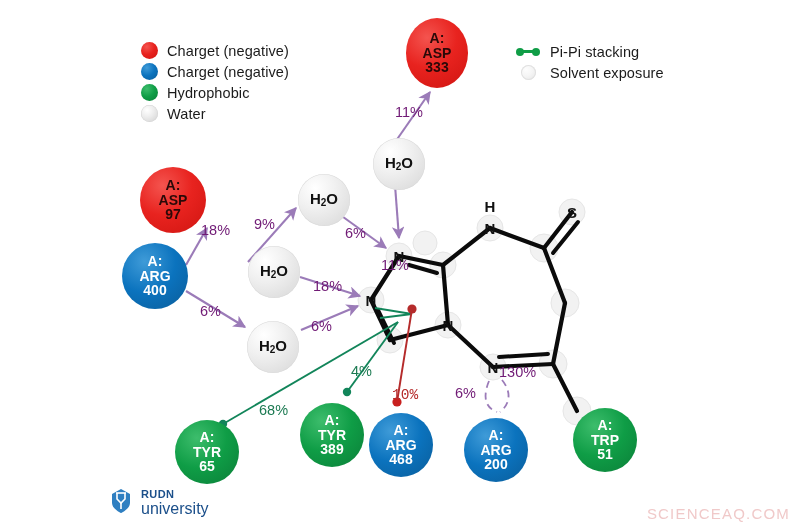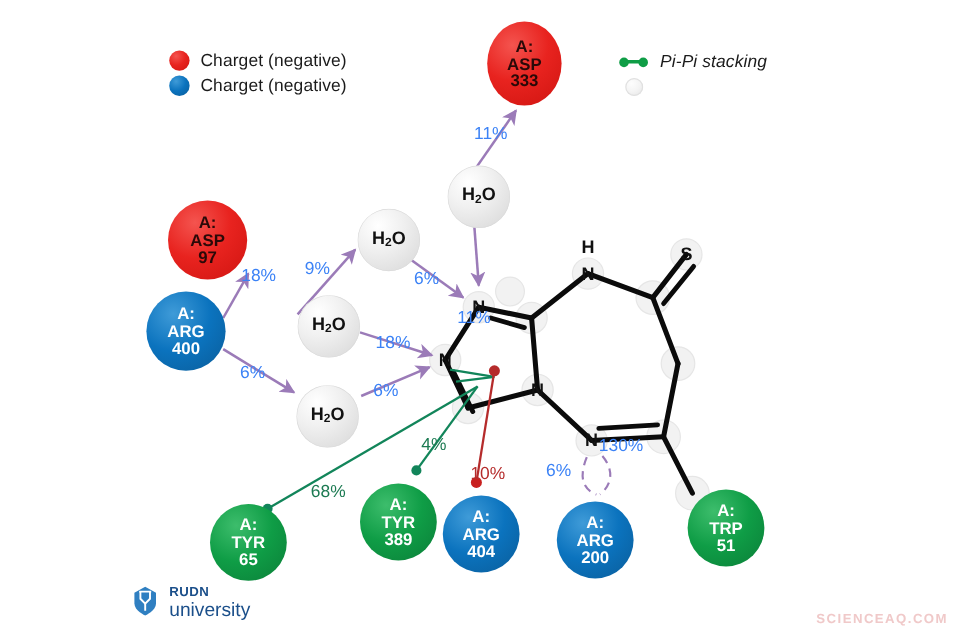--- a/index.html
+++ b/index.html
@@ -6,21 +6,21 @@
   body{width:800px;height:530px;position:relative;overflow:hidden;
        font-family:"Liberation Sans","DejaVu Sans",sans-serif;}
   #stage{position:absolute;left:0;top:0;width:800px;height:530px;}
   svg#diagram{position:absolute;left:0;top:0;width:800px;height:530px;}
 
   
   .legend{position:absolute;}
   .legend .row{display:flex;align-items:center;height:21px;}
   .legend .lbl{font-size:14.5px;color:#1b1b1b;letter-spacing:.1px;white-space:nowrap;}
   .legend-left{left:141px;top:40px;}
-  .legend-right{left:516px;top:41px;font-style:italic;}
+  .legend-right{left:516px;top:41px;}
   .legend-left .lbl{margin-left:9px;}
   .legend-right .lbl{margin-left:10px;}
   .dot{width:17px;height:17px;border-radius:50%;flex:0 0 17px;}
   .dot.grey{background:radial-gradient(circle at 36% 31%,#ffffff 0%,#ededed 42%,#cfcfcf 100%);
             box-shadow:inset 0 0 0 .5px #d4d4d4;}
   .swatch{width:24px;flex:0 0 24px;height:17px;position:relative;}
   .swatch .bar{position:absolute;left:1px;top:7px;width:22px;height:3px;border-radius:2px;}
   .swatch .cap{position:absolute;top:4.5px;width:8px;height:8px;border-radius:50%;}
   .swatch .cap.l{left:0;} .swatch .cap.r{right:0;}
   .swatch.line .bar{top:7.5px;height:2.5px;}
@@ -36,29 +36,29 @@
   .node .ln{display:block;}
   .node.res{font-size:14px;}
   .node.red{background:radial-gradient(circle at 34% 28%,#f4544f 0%,#e8231f 46%,#cf1410 100%);color:#2a0908;}
   .node.blue{background:radial-gradient(circle at 34% 28%,#3f9bd8 0%,#0b73be 48%,#0a5c99 100%);color:#ffffff;}
   .node.green{background:radial-gradient(circle at 34% 28%,#3dbd6c 0%,#0f9d46 48%,#0b7e38 100%);color:#ffffff;}
   .node.water{background:radial-gradient(circle at 33% 27%,#ffffff 0%,#f0f0f0 40%,#d6d6d6 100%);
               color:#111;font-size:15px;box-shadow:inset 0 0 0 .5px #dadada;}
   .node.water .sub{font-size:10px;vertical-align:-2px;}
 
   
-  .pct{position:absolute;font-size:14.5px;color:#3b82f6;white-space:nowrap;}
+  .pct{position:absolute;font-size:14.5px;color:#701a75;white-space:nowrap;}
   .pct.green{color:#1c7a52;}
   .pct.red{color:#b52b2b;}
 
   
   .atom{position:absolute;display:flex;align-items:center;justify-content:center;
         font-size:15px;font-weight:bold;color:#111;}
-  .wm{position:absolute;right:10px;bottom:8px;font-size:11px;letter-spacing:1.2px;
-      color:#f0c9c9;font-family:"Liberation Sans",sans-serif;font-weight:bold;}
+  .wm{position:absolute;right:10px;bottom:8px;font-size:15px;letter-spacing:1.2px;
+      color:#f0c9c9;font-family:"Liberation Sans",sans-serif;}
   .brand{position:absolute;left:108px;top:485px;display:flex;align-items:center;}
   .brand .btxt{margin-left:7px;color:#1b4f8a;line-height:1.02;}
   .brand .btxt .b1{font-size:11px;font-weight:bold;letter-spacing:.4px;}
   .brand .btxt .b2{font-size:16px;}
 </style>
 </head>
 <body>
 
 <div id="stage">
 
@@ -155,35 +155,44 @@
 
   <div class="legend legend-left">
     <div class="row">
       <span class="dot" style="background:radial-gradient(circle at 34% 28%,#f4544f 0%,#e8231f 46%,#cf1410 100%);"></span>
       <span class="lbl">Charget (negative)</span>
     </div>
     <div class="row">
       <span class="dot" style="background:radial-gradient(circle at 34% 28%,#3f9bd8 0%,#0b73be 48%,#0a5c99 100%);"></span>
       <span class="lbl">Charget (negative)</span>
     </div>
+    <div class="row">
+      <span class="dot" style="background:radial-gradient(circle at 34% 28%,#3dbd6c 0%,#0f9d46 48%,#0b7e38 100%);"></span>
+      <span class="lbl">Hydrophobic</span>
+    </div>
+    <div class="row">
+      <span class="dot grey"></span>
+      <span class="lbl">Water</span>
+    </div>
   </div>
 
   <div class="legend legend-right">
     <div class="row">
       <span class="swatch">
         <span class="bar" style="background:#0f9d46;"></span>
         <span class="cap l" style="background:#0f9d46;"></span>
         <span class="cap r" style="background:#0f9d46;"></span>
       </span>
       <span class="lbl">Pi-Pi stacking</span>
     </div>
     <div class="row">
       <span class="swatch solv">
         <span class="ring"></span>
       </span>
+      <span class="lbl">Solvent exposure</span>
     </div>
   </div>
 
   <div class="node res red" style="left:406px;top:18px;width:62px;height:70px;">
     <span class="ln">A:</span>
     <span class="ln">ASP</span>
     <span class="ln">333</span>
   </div>
   <div class="node res red" style="left:140px;top:167px;width:66px;height:66px;">
     <span class="ln">A:</span>
@@ -201,21 +210,21 @@
     <span class="ln">65</span>
   </div>
   <div class="node res green" style="left:300px;top:403px;width:64px;height:64px;">
     <span class="ln">A:</span>
     <span class="ln">TYR</span>
     <span class="ln">389</span>
   </div>
   <div class="node res blue" style="left:369px;top:413px;width:64px;height:64px;">
     <span class="ln">A:</span>
     <span class="ln">ARG</span>
-    <span class="ln">404</span>
+    <span class="ln">468</span>
   </div>
   <div class="node res blue" style="left:464px;top:418px;width:64px;height:64px;">
     <span class="ln">A:</span>
     <span class="ln">ARG</span>
     <span class="ln">200</span>
   </div>
   <div class="node res green" style="left:573px;top:408px;width:64px;height:64px;">
     <span class="ln">A:</span>
     <span class="ln">TRP</span>
     <span class="ln">51</span>
@@ -237,21 +246,21 @@
   <div class="pct" style="left:395px;top:104px;">11%</div>
   <div class="pct" style="left:381px;top:257px;">11%</div>
   <div class="pct" style="left:201px;top:222px;">18%</div>
   <div class="pct" style="left:254px;top:216px;">9%</div>
   <div class="pct" style="left:345px;top:225px;">6%</div>
   <div class="pct" style="left:313px;top:278px;">18%</div>
   <div class="pct" style="left:200px;top:303px;">6%</div>
   <div class="pct" style="left:311px;top:318px;">6%</div>
   <div class="pct green" style="left:259px;top:402px;">68%</div>
   <div class="pct green" style="left:351px;top:363px;">4%</div>
-  <div class="pct red" style="left:392px;top:387px;">10%</div>
+  <div class="pct red" style="left:392px;top:387px;font-family:Liberation Mono, monospace;">10%</div>
   <div class="pct" style="left:499px;top:364px;">130%</div>
   <div class="pct" style="left:455px;top:385px;">6%</div>
 
   <div class="brand">
     <svg width="26" height="28" viewBox="0 0 26 28">
       <path d="M13 2 L22 7 L22 16 C22 22 13 26 13 26 C13 26 4 22 4 16 L4 7 Z" fill="#2f7fc1"></path>
       <path d="M9 6 L9 12 L13 16 L17 12 L17 6" fill="none" stroke="#ffffff" stroke-width="1.6"></path>
       <line x1="13" y1="16" x2="13" y2="22" stroke="#ffffff" stroke-width="1.6"></line>
       <line x1="8" y1="6" x2="18" y2="6" stroke="#ffffff" stroke-width="1.6"></line>
     </svg>

